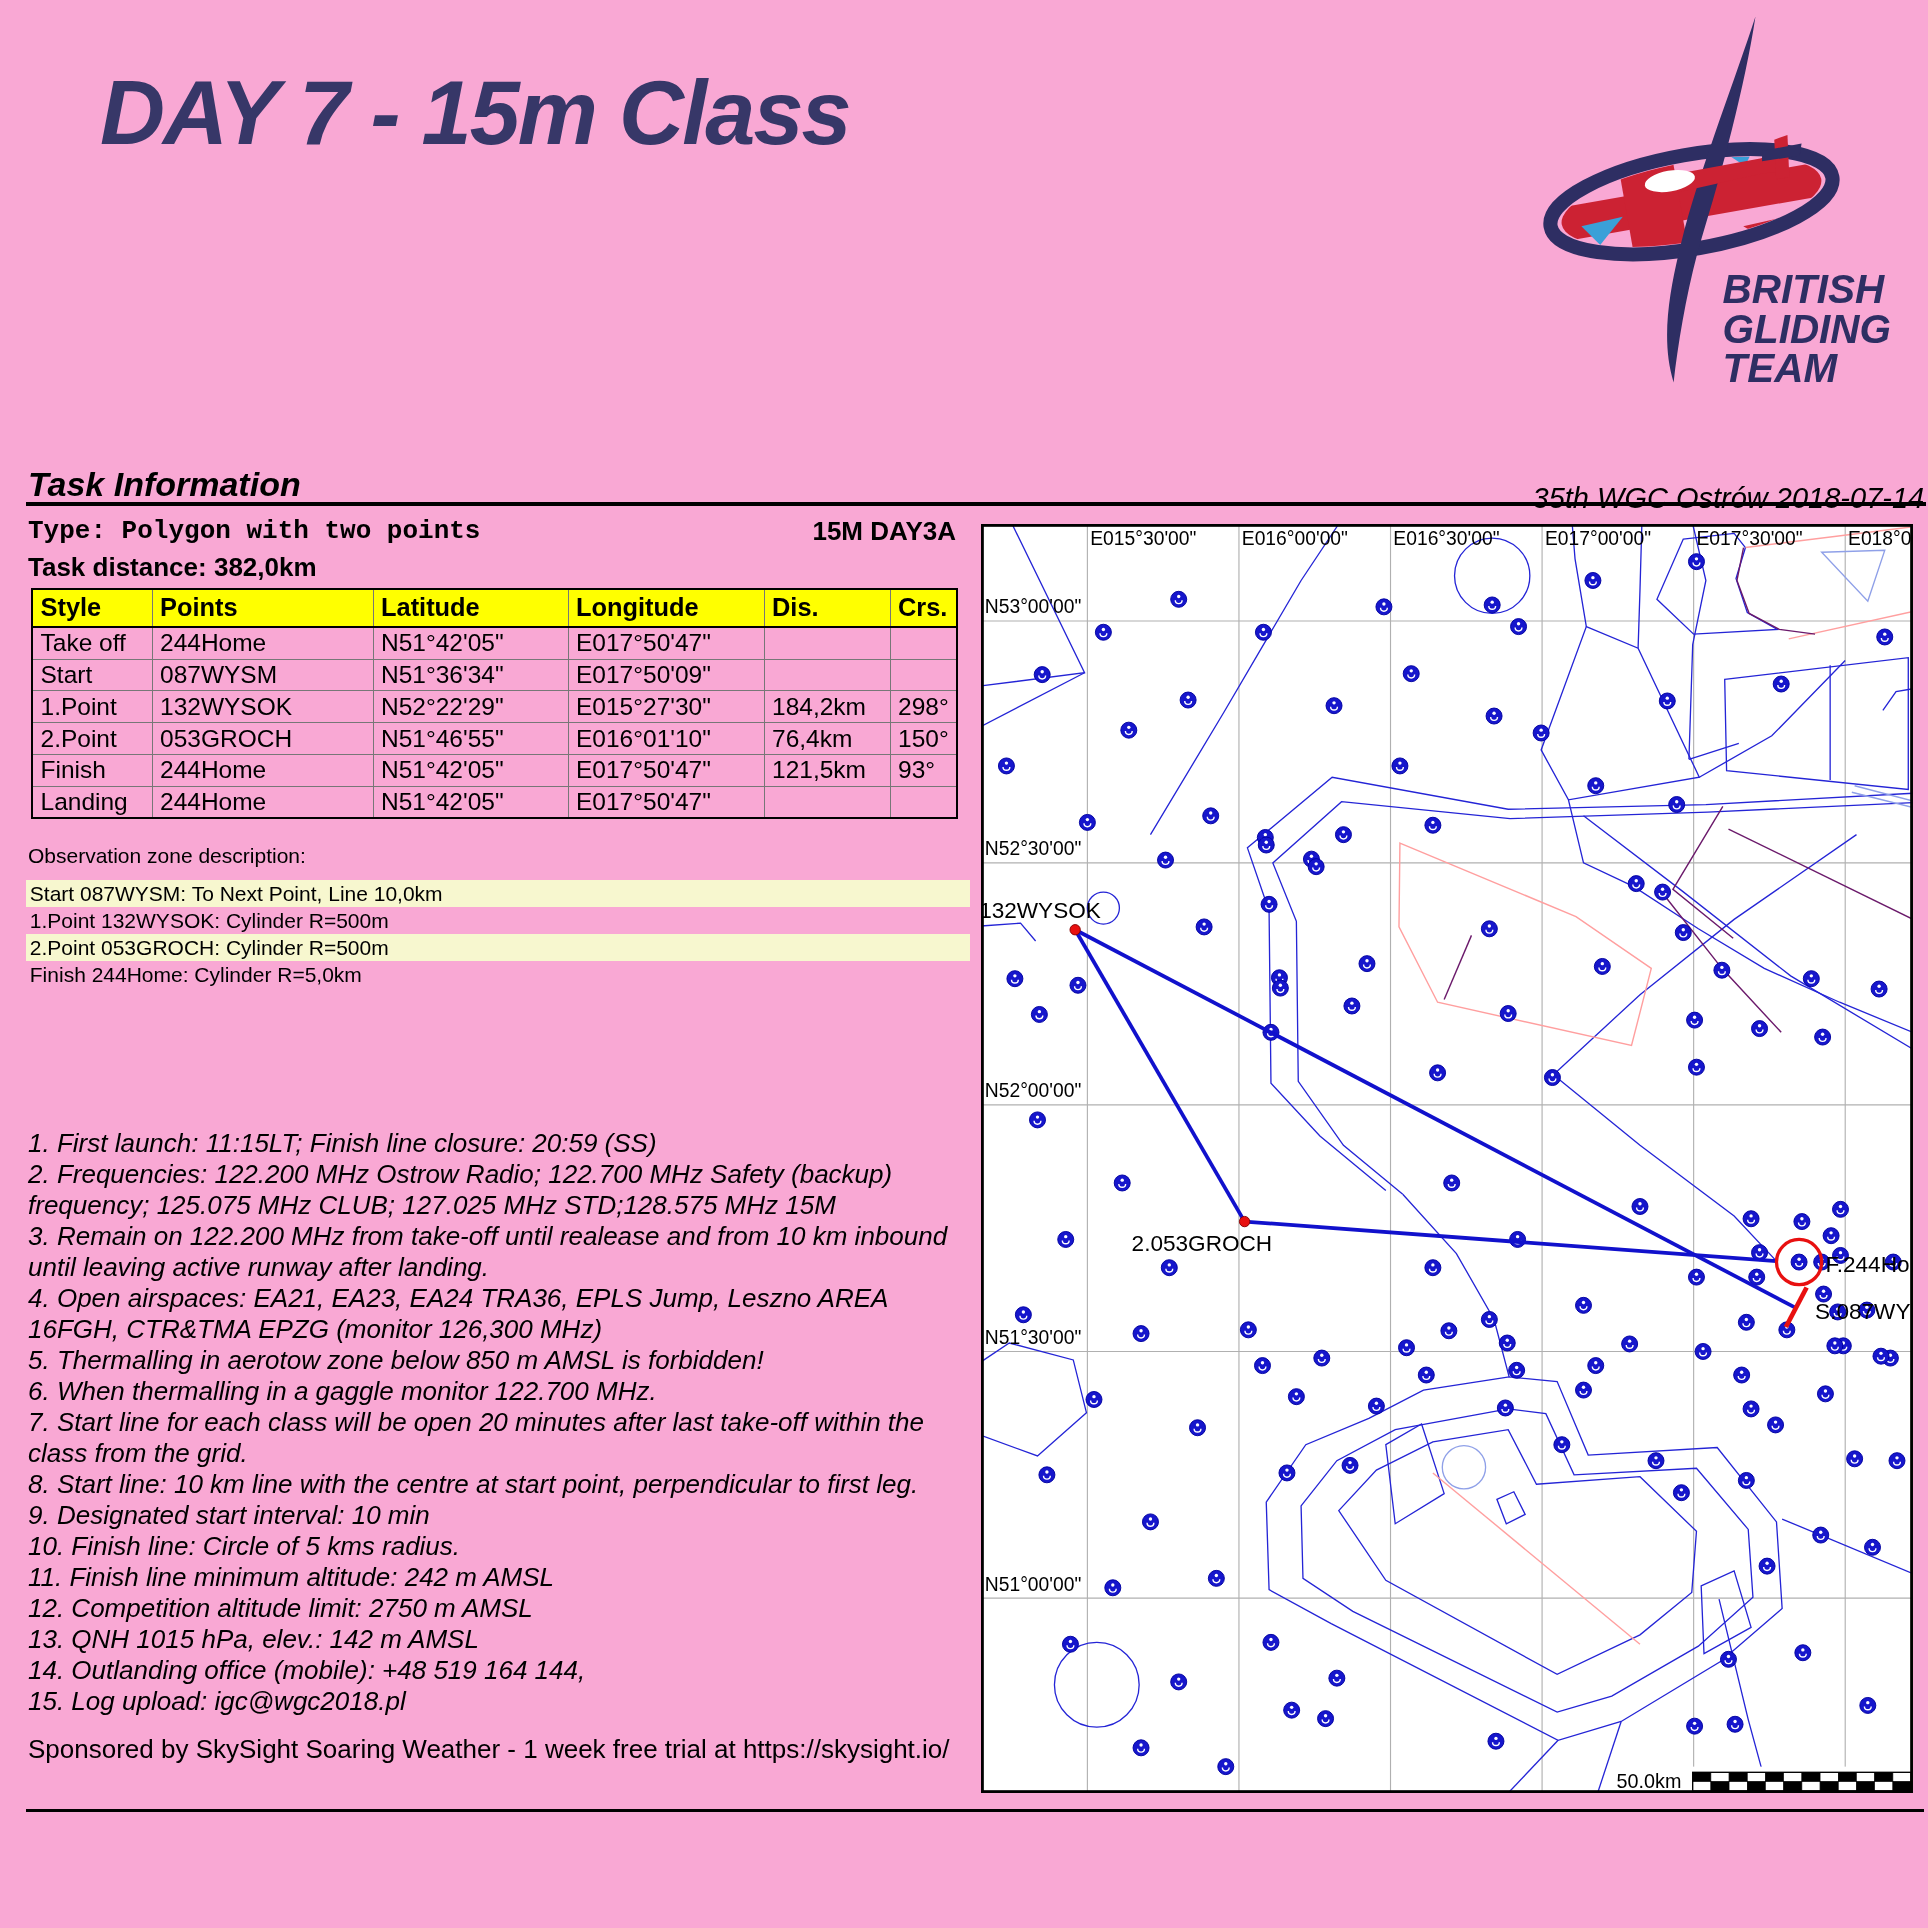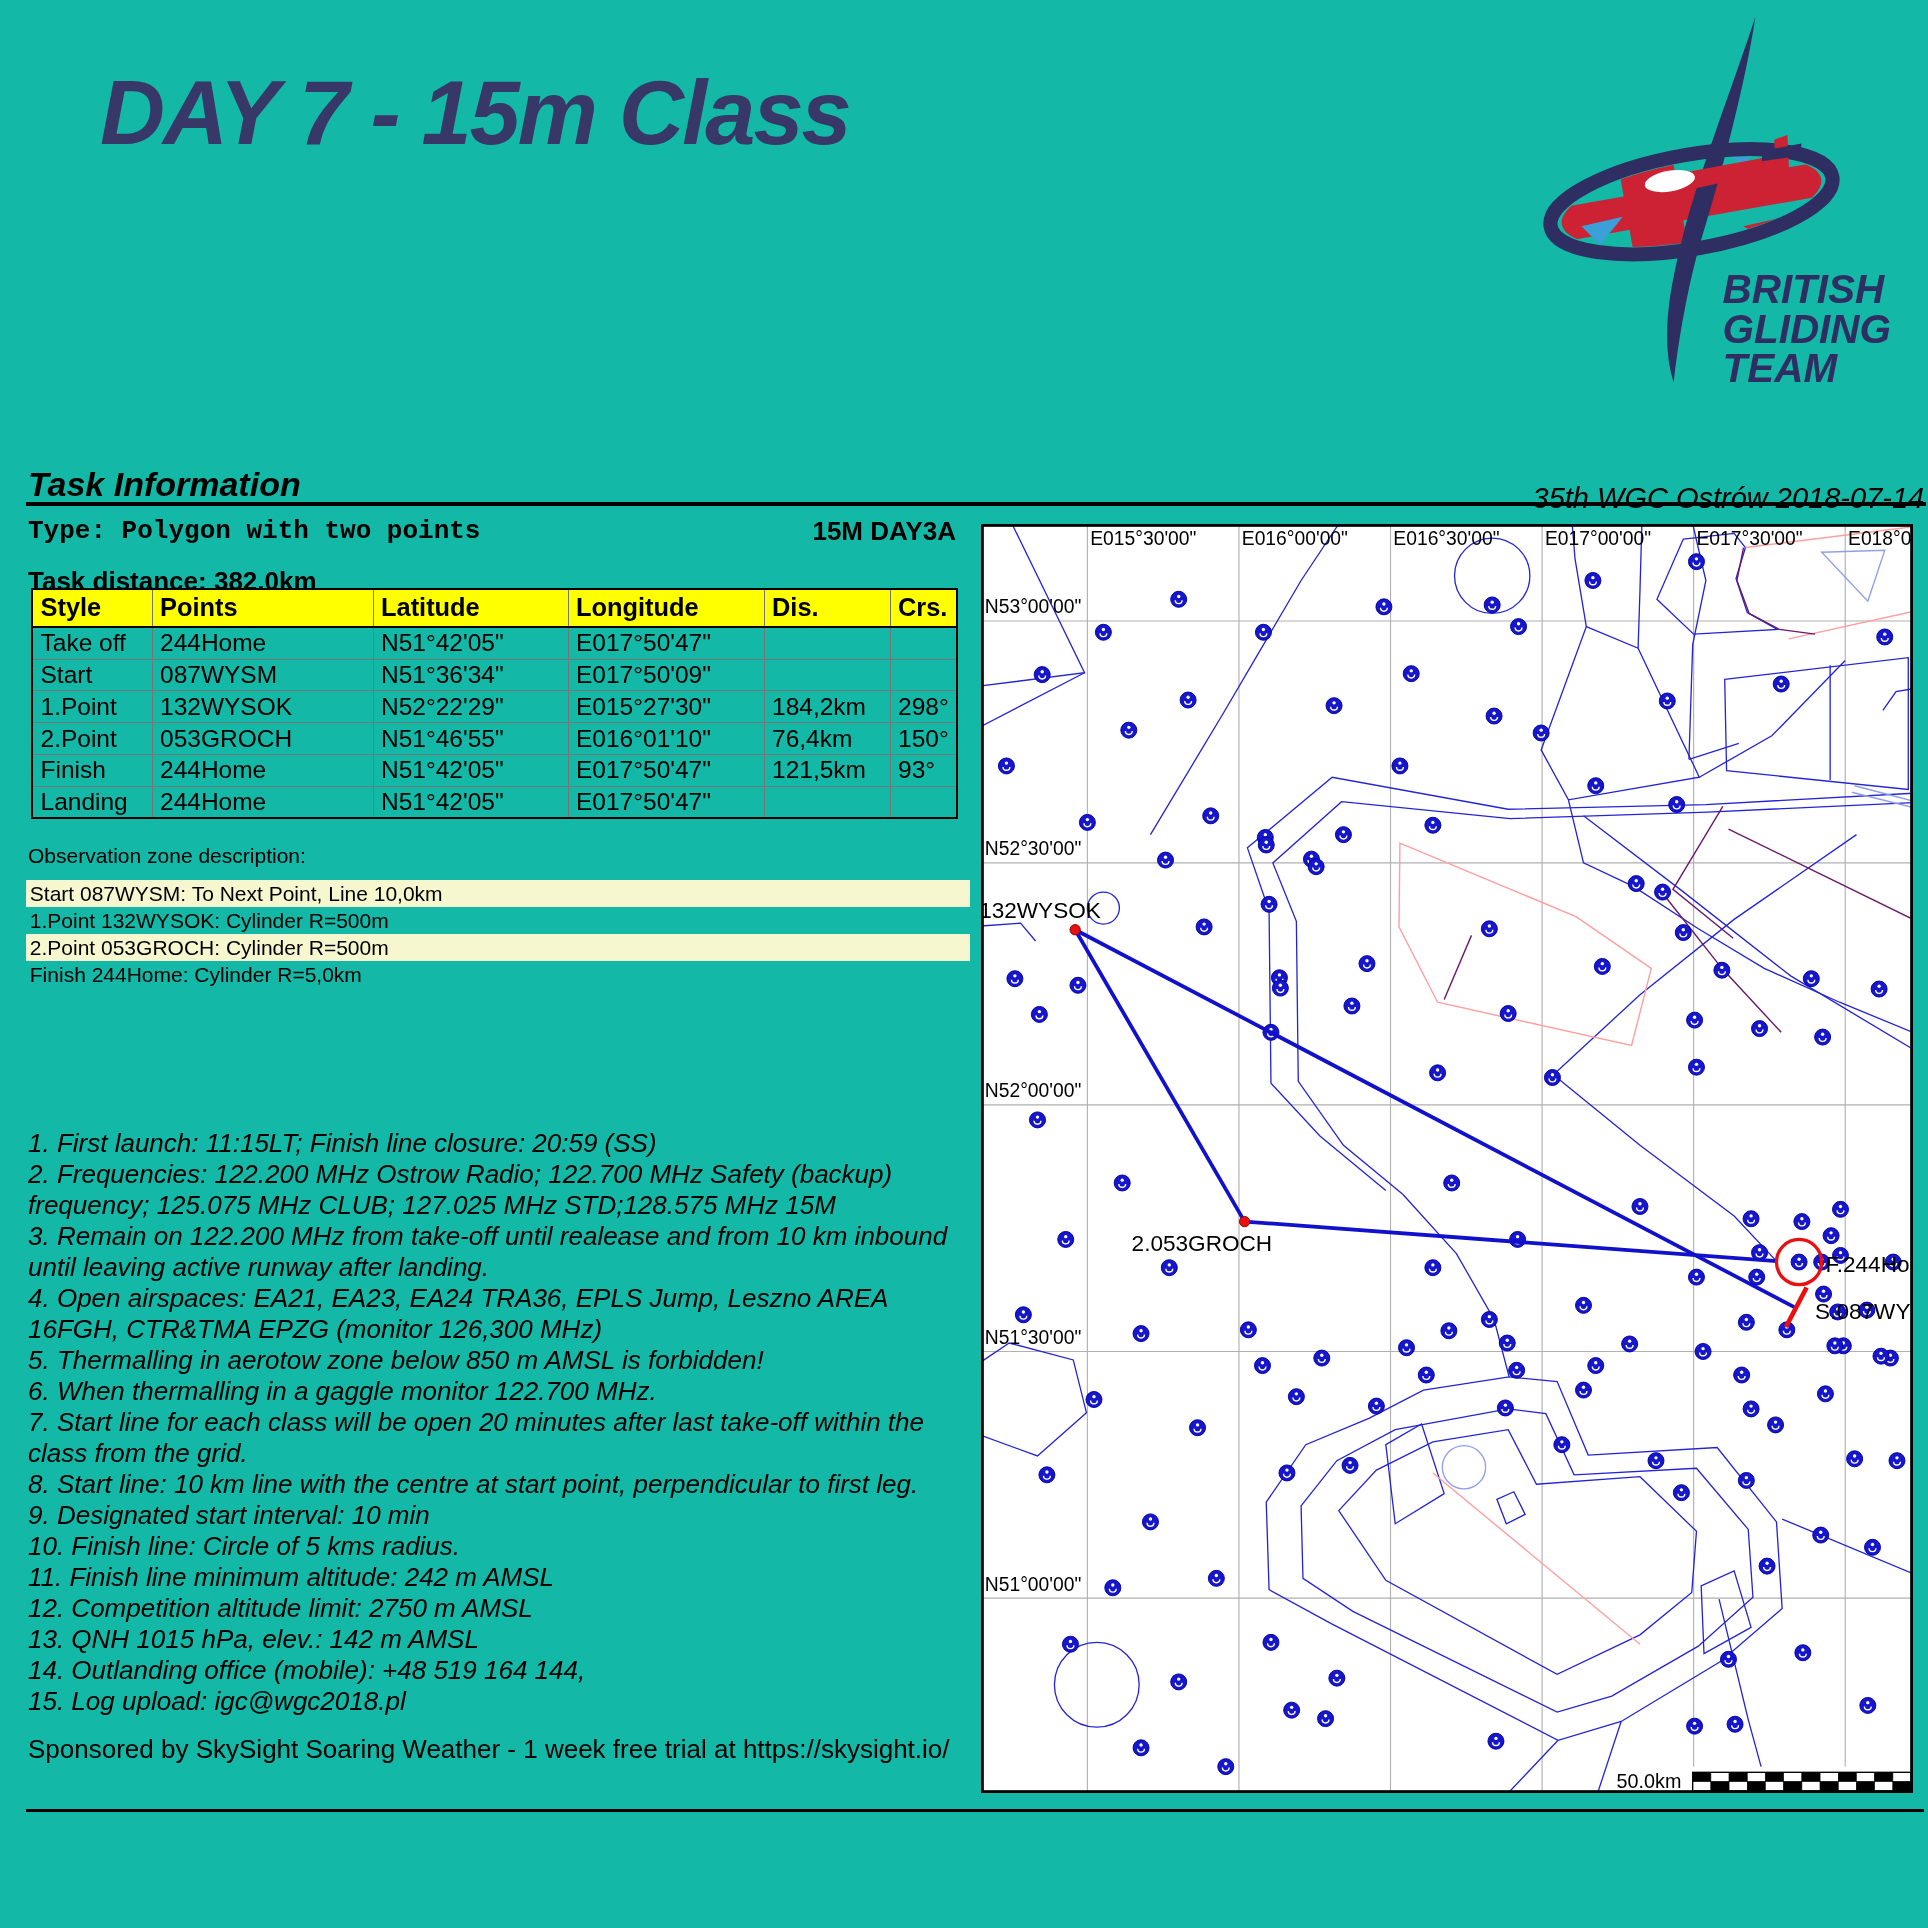--- a/index.html
+++ b/index.html
@@ -1,26 +1,26 @@
 <!DOCTYPE html>
 <html style="font-size:15px"><head>
 <meta charset="utf-8">
 <style>
   html,body{margin:0;padding:0;background:#fff;}
-  #page{position:relative;width:1928px;height:1928px;background:#14b8a6;overflow:hidden;
+  #page{position:relative;width:1928px;height:1928px;background:#f9a8d4;overflow:hidden;
         font-family:"Liberation Sans",sans-serif;color:#000;}
   .title{position:absolute;left:100px;top:62px;font-size:90px;font-weight:bold;font-style:italic;
          color:#373768;letter-spacing:-1.9px;white-space:nowrap;}
   .logo{position:absolute;left:1508px;top:1.9px;width:414px;height:407px;}
   .section-head{position:absolute;left:28px;top:465px;font-size:34px;font-weight:bold;font-style:italic;}
   .event{position:absolute;right:3.8px;top:482px;font-size:29px;font-style:italic;white-space:nowrap;}
   .rule-top{position:absolute;left:26px;top:502px;width:1900px;height:3.8px;background:#000;}
   .type-line{position:absolute;left:28px;top:516px;font-size:26px;font-weight:bold;font-family:Liberation Mono, monospace;}
   .day-label{position:absolute;left:758px;top:516px;width:198px;font-size:26px;font-weight:bold;text-align:right;}
-  .dist-line{position:absolute;left:28px;top:552px;font-size:26px;font-weight:bold;margin-top:14px;}
+  .dist-line{position:absolute;left:28px;top:552px;font-size:26px;font-weight:bold;}
   table.task{position:absolute;left:31px;top:588px;border-collapse:collapse;table-layout:fixed;
              font-size:24.5px;border:2.8px solid #000;}
   table.task th{background:#ffff00;text-align:left;font-weight:bold;padding:0.9px 7.5px;
                 border:1.4px solid #777;border-bottom:2.8px solid #000;font-size:25.4px;height:34px;}
   table.task td{border:1.4px solid #777;padding:0.9px 7.5px;height:29px;white-space:nowrap;overflow:hidden;}
   .obs-head{position:absolute;left:28px;top:844px;font-size:21px;}
   .obs-lines{position:absolute;left:26px;top:872px;width:944px;font-size:21px;line-height:27px;margin-top:8px;}
   .obs-line{display:block;padding:0 0 0 3.8px;}
   .obs-line.hl{background:#f7f7cf;}
   .notes{position:absolute;left:28px;top:1128px;width:951px;font-size:26px;line-height:31px;font-style:italic;}

